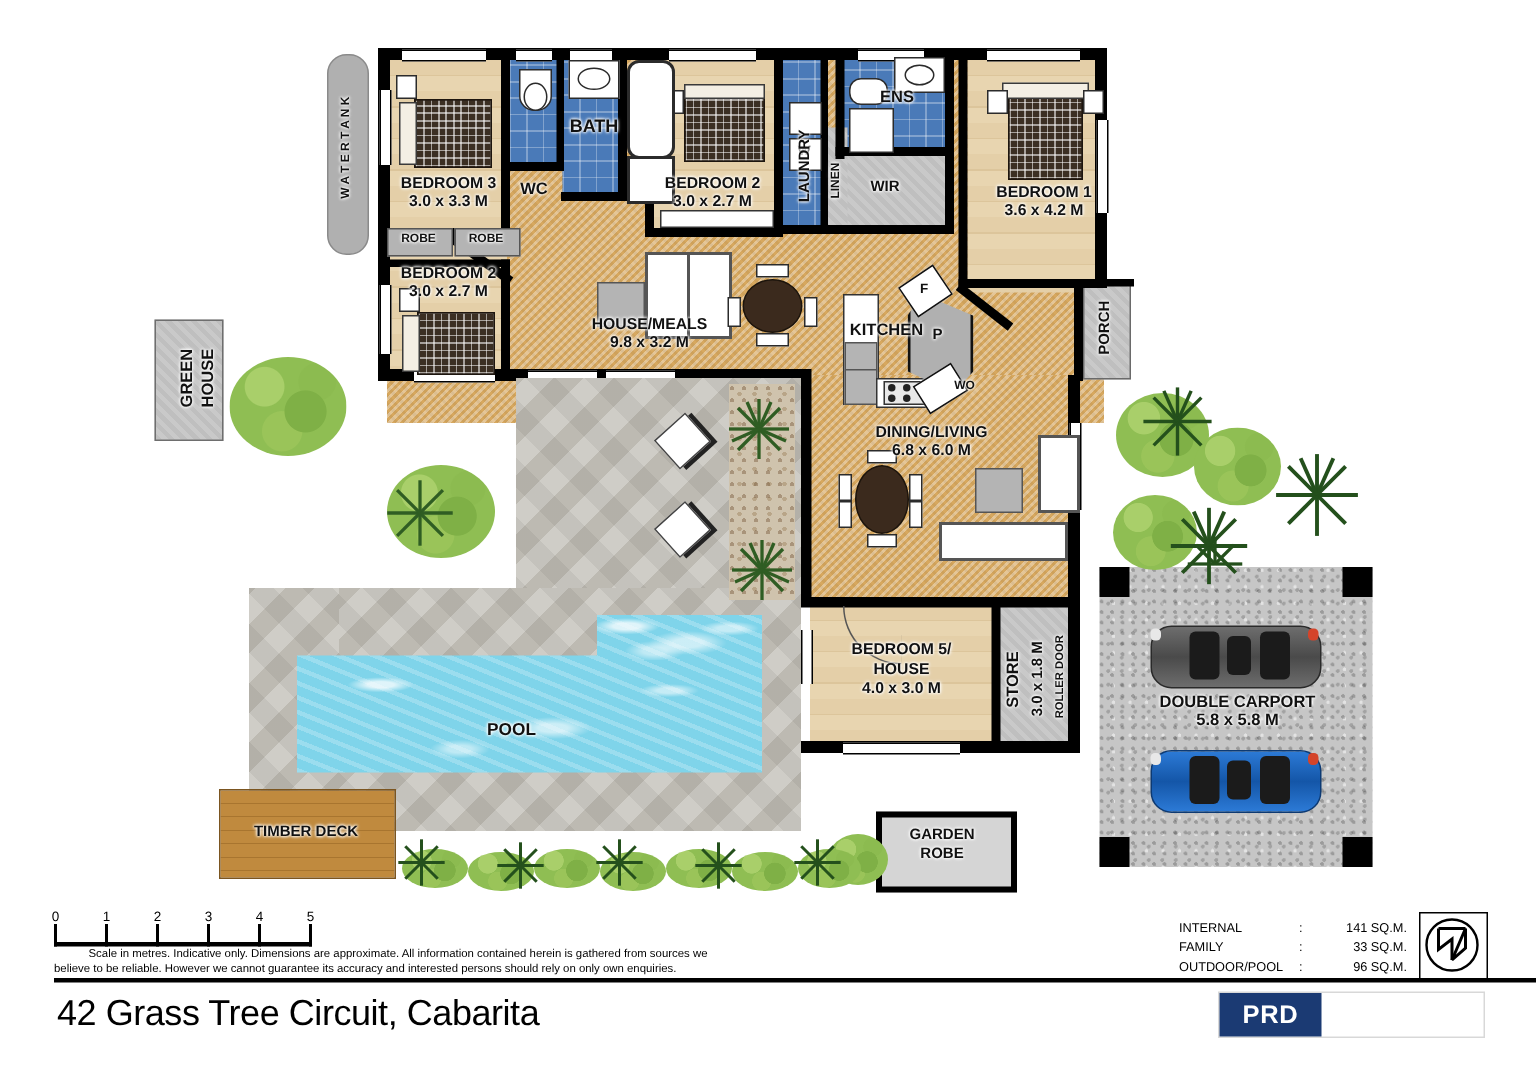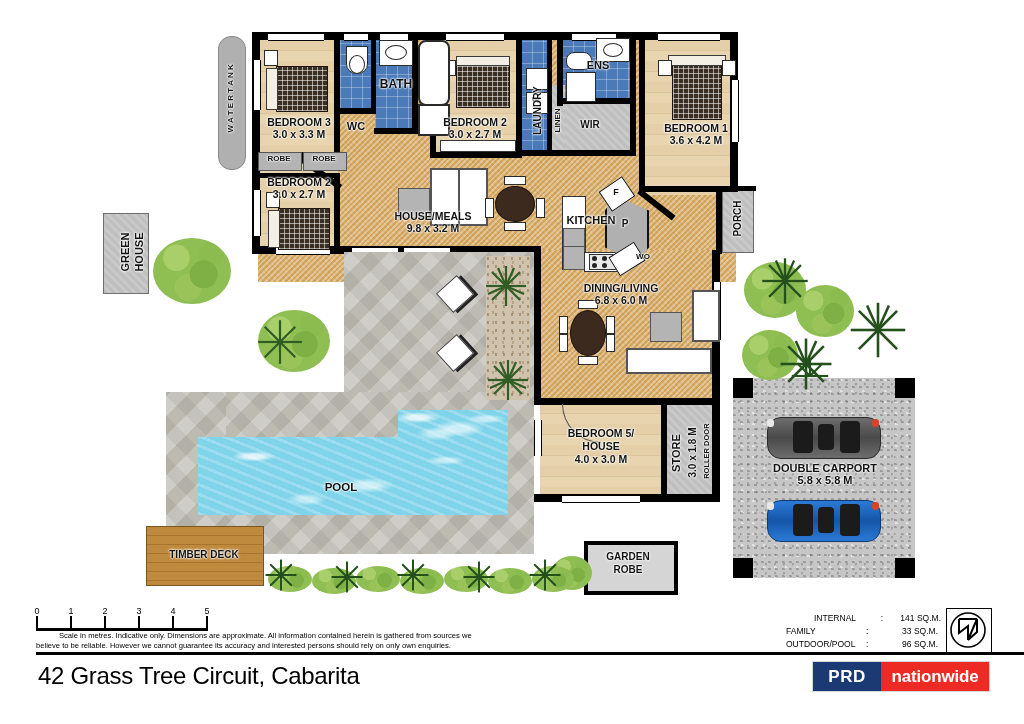--- a/index.html
+++ b/index.html
@@ -532,21 +532,21 @@
 <div class="abs" style="left:65px;top:606px;width:12px;font-size:9px;text-align:center;">1</div>
 <div class="abs" style="left:99px;top:606px;width:12px;font-size:9px;text-align:center;">2</div>
 <div class="abs" style="left:133px;top:606px;width:12px;font-size:9px;text-align:center;">3</div>
 <div class="abs" style="left:167px;top:606px;width:12px;font-size:9px;text-align:center;">4</div>
 <div class="abs" style="left:201px;top:606px;width:12px;font-size:9px;text-align:center;">5</div>
 
 <div class="abs" style="left:36px;top:630px;width:470px;font-size:7.6px;line-height:1.45;margin-left:23px;">Scale in metres.  Indicative only.  Dimensions are approximate.  All information contained herein is gathered from sources we</div>
 <div class="abs" style="left:36px;top:640px;width:470px;font-size:7.6px;line-height:1.45;">believe to be reliable.  However we cannot guarantee its accuracy and interested persons should rely on only own enquiries.</div>
 
 <div class="abs" style="left:786px;top:612px;width:155px;font-size:8.5px;line-height:1.55;">
-  <div style="display:flex;margin-left:28px;">
+  <div style="display:flex;">
     <span style="width:80px;">INTERNAL</span>
     <span style="width:12px;">:</span>
     <span style="width:60px;text-align:right;">141 SQ.M.</span>
   </div>
   <div style="display:flex;">
     <span style="width:80px;">FAMILY</span>
     <span style="width:12px;">:</span>
     <span style="width:60px;text-align:right;">33 SQ.M.</span>
   </div>
   <div style="display:flex;">
@@ -564,15 +564,13 @@
   <path d="M11 9 L29 9" stroke="#000" stroke-width="2"></path>
 </svg>
 
 <div class="hr" style="left:36px;top:652px;width:988px;height:3px;"></div>
 
 <div class="abs" style="left:38px;top:662px;font-size:24px;letter-spacing:-0.3px;">42 Grass Tree Circuit, Cabarita</div>
 
 <div class="abs" style="left:812px;top:661px;width:176px;height:29px;display:flex;border:1px solid #d8d8d8;">
   <div style="flex:0 0 68px;background:#1b3a73;color:#fff;font-weight:bold;font-size:17px;
               display:flex;align-items:center;justify-content:center;letter-spacing:0.5px;">PRD</div>
-  <div style="flex:1;background:#ee2a24;color:#fff;font-weight:bold;font-size:17px;
-              display:flex;align-items:center;justify-content:center;letter-spacing:-0.2px;">nationwide</div>
 </div>
 
 </body></html>

